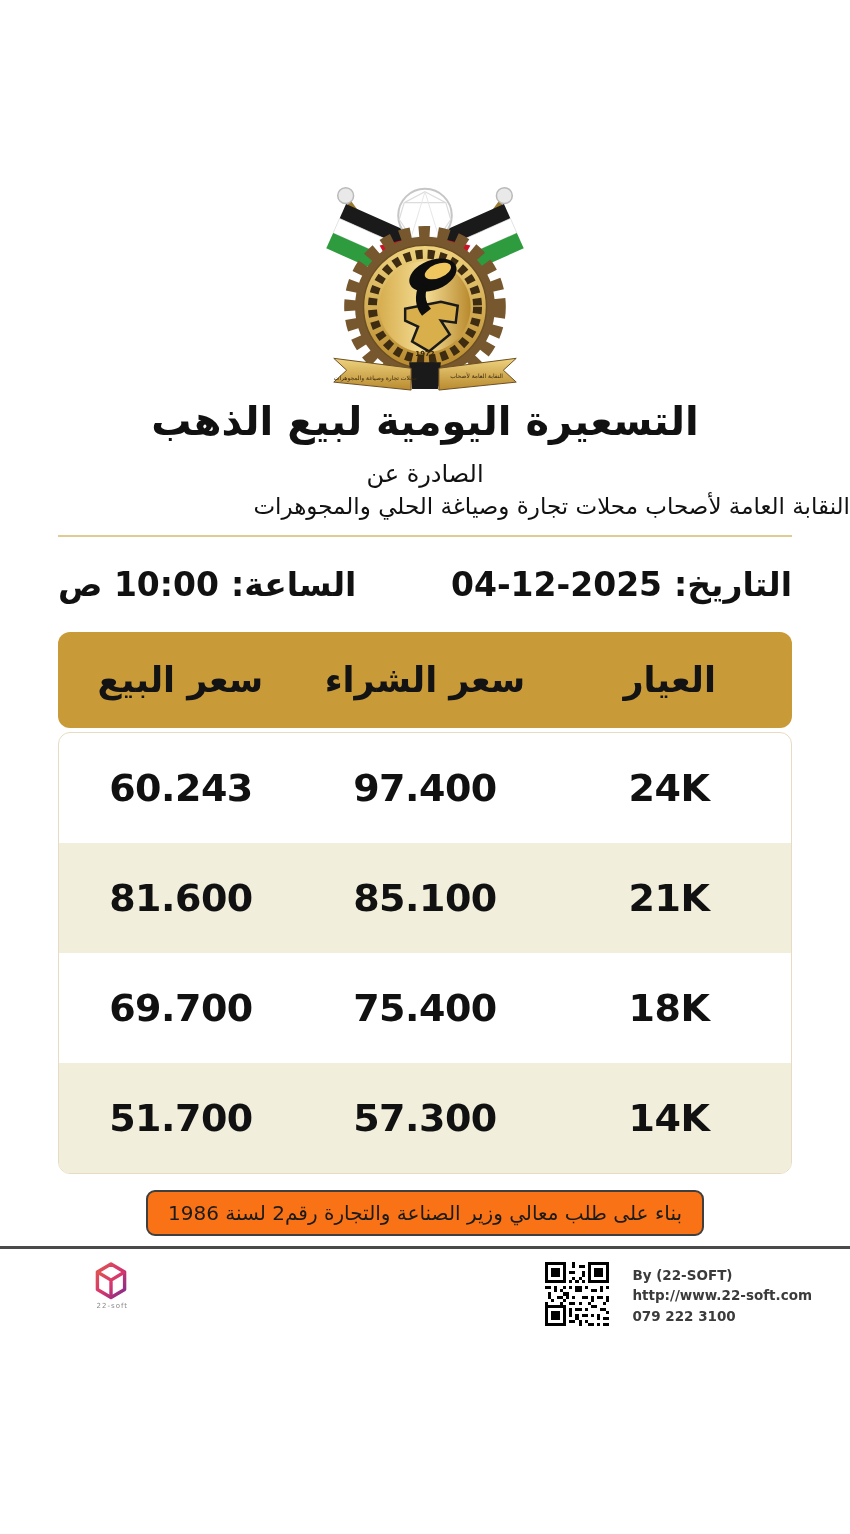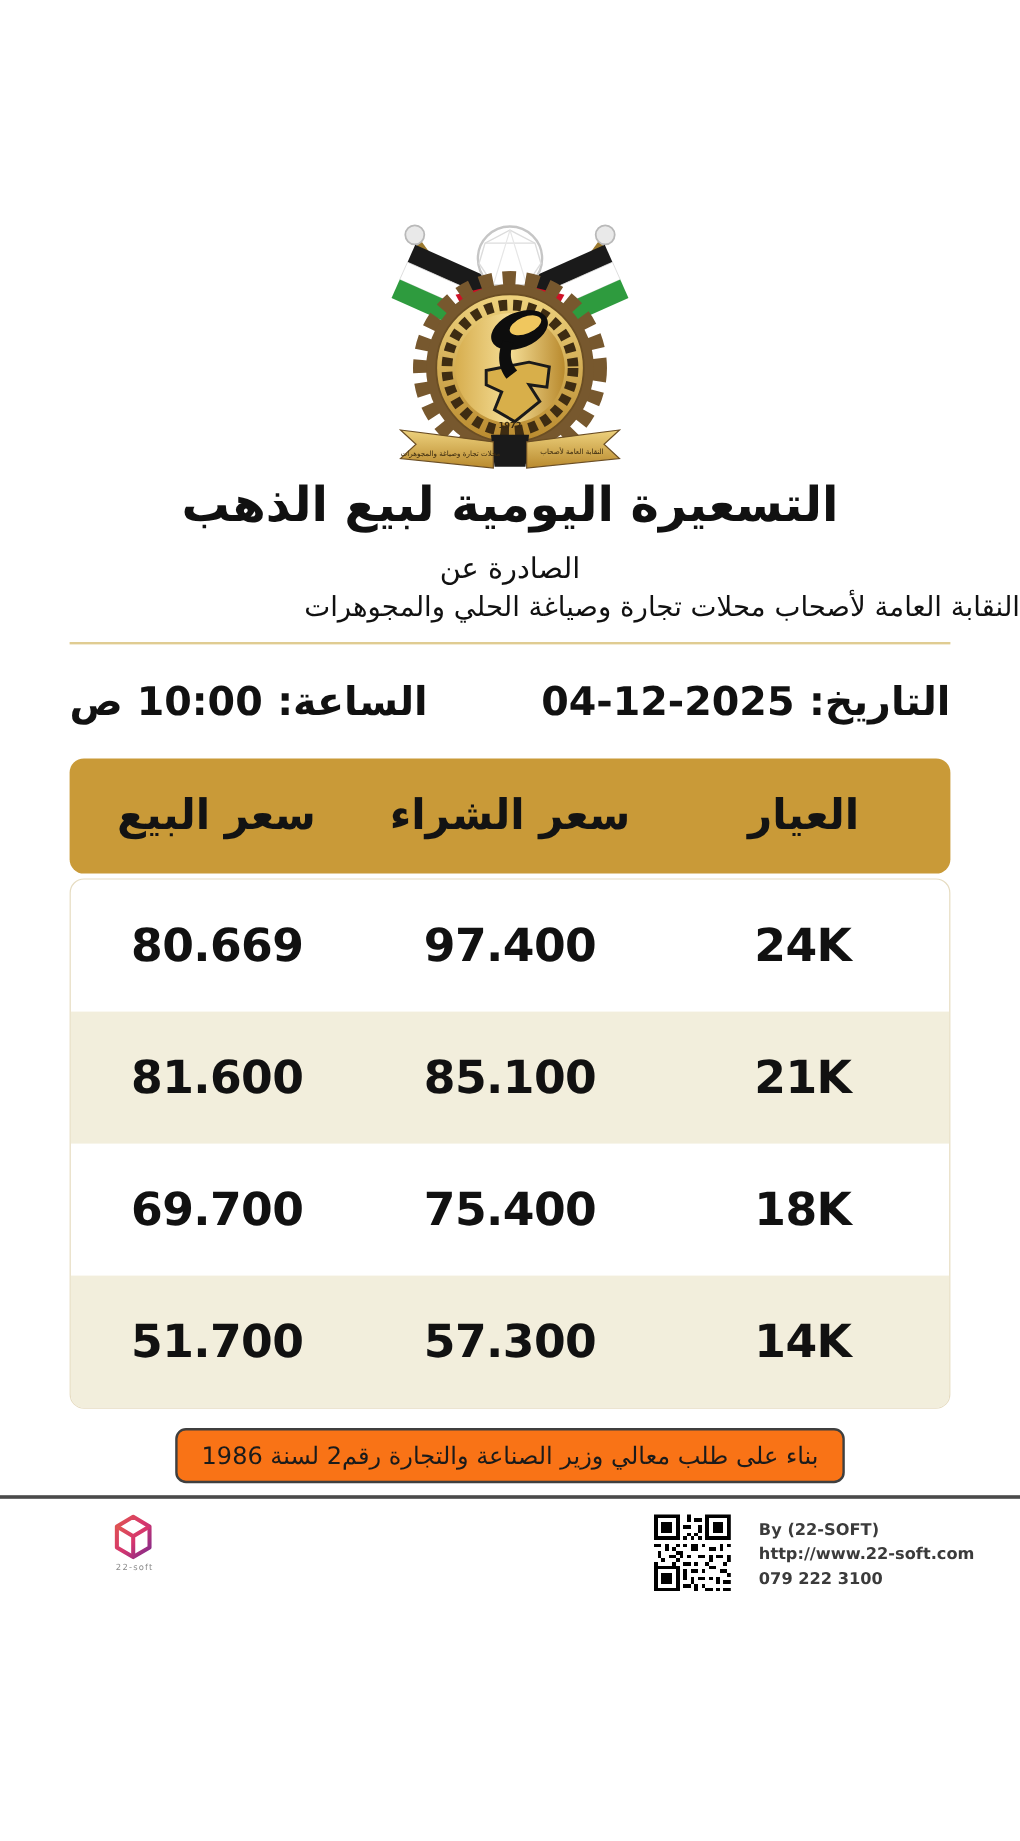--- a/index.html
+++ b/index.html
@@ -148,21 +148,21 @@
   <div class="price-table">
     <div class="thead">
       <div>العيار</div>
       <div>سعر الشراء</div>
       <div>سعر البيع</div>
     </div>
     <div class="tbody">
       <div class="trow">
         <div>24K</div>
         <div>97.400</div>
-        <div>80.669</div>
+        <div>60.243</div>
       </div>
       <div class="trow alt">
         <div>21K</div>
         <div>85.100</div>
         <div>81.600</div>
       </div>
       <div class="trow">
         <div>18K</div>
         <div>75.400</div>
         <div>69.700</div>

